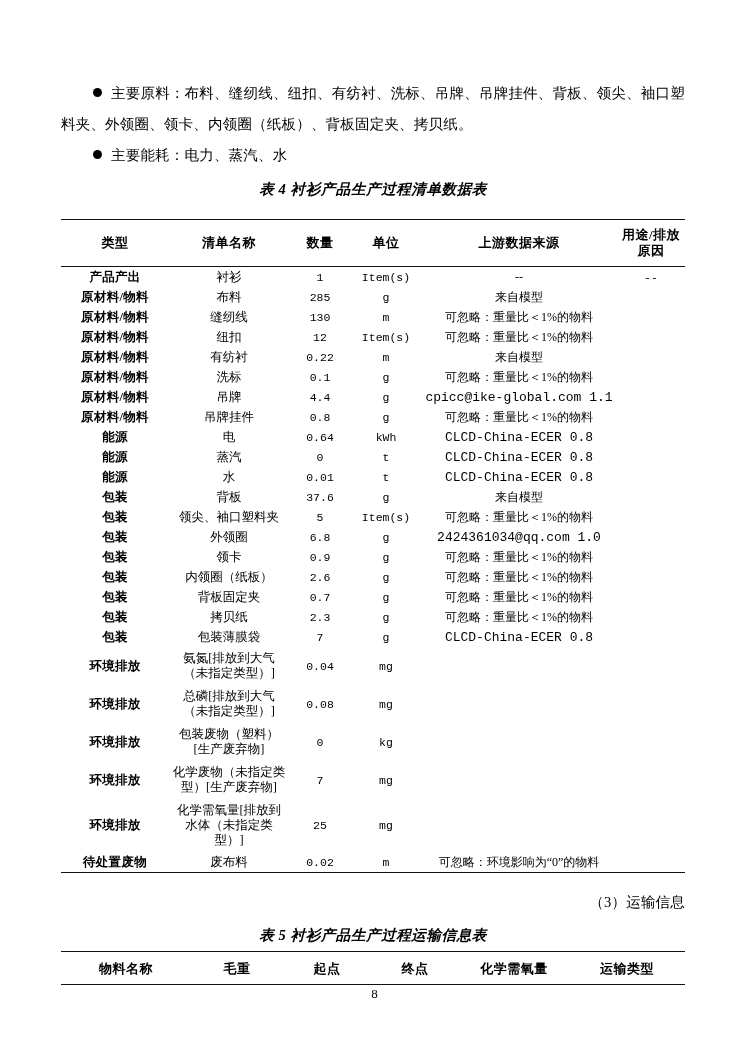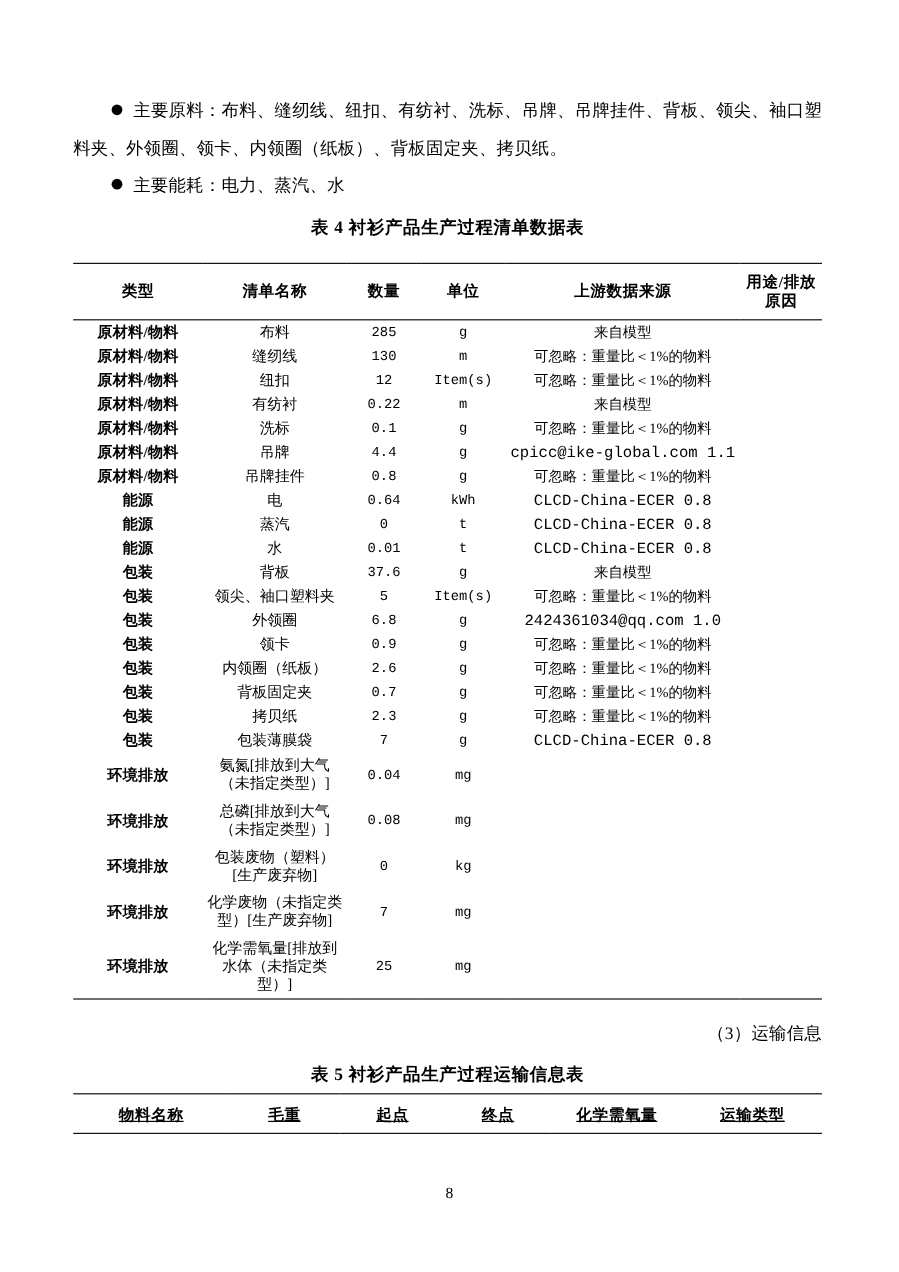--- a/index.html
+++ b/index.html
@@ -50,20 +50,21 @@
     background: #000;
     vertical-align: 1px;
     margin-right: 9px;
   }
 
   
   .table-caption {
     text-align: center;
     font-size: 14.5px;
     font-weight: bold;
+    font-style: italic;
     font-family: "Liberation Serif", "DejaVu Serif", serif;
     letter-spacing: 0.6px;
   }
   .cap-t4 { margin: 9px 0 7px 0; }
   .cap-t5 { margin: 9px 0 6px 0; }
 
   
   table.doc-table {
     border-collapse: collapse;
     width: 624px;
@@ -138,21 +139,20 @@
     letter-spacing: 0.2px;
     text-align: right;
   }
 
   
   table.trans-table {
     border-collapse: collapse;
     width: 624px;
     table-layout: fixed;
     font-size: 13px;
-    text-decoration: underline;
   }
   table.trans-table th {
     font-weight: bold;
     font-size: 13px;
     text-align: center;
     padding: 6px 2px 6px 2px;
     letter-spacing: 0.5px;
   }
   col.t-name { width: 130px; }
   col.t-wt   { width: 92px; }
@@ -211,20 +211,28 @@
             <span>用途/排放</span><br>
             <span>原因</span>
           </th>
         </tr>
         <tr class="rule-top">
           <td class="tbl-rule-inner" colspan="6"></td>
         </tr>
       </thead>
       <tbody id="t4-body">
           <tr>
+            <td class="c-type">产品产出</td>
+            <td class="c-name">衬衫</td>
+            <td class="c-qty">1</td>
+            <td class="c-unit">Item(s)</td>
+            <td class="c-src">--</td>
+            <td class="c-use">--</td>
+          </tr>
+          <tr>
             <td class="c-type">原材料/物料</td>
             <td class="c-name">布料</td>
             <td class="c-qty">285</td>
             <td class="c-unit">g</td>
             <td class="c-src">来自模型</td>
             <td class="c-use"></td>
           </tr>
           <tr>
             <td class="c-type">原材料/物料</td>
             <td class="c-name">缝纫线</td>
@@ -392,20 +400,28 @@
             <td class="c-unit">mg</td>
             <td class="c-src"></td>
             <td class="c-use"></td>
           </tr>
           <tr class="tall">
             <td class="c-type">环境排放</td>
             <td class="c-name">化学需氧量[排放到水体（未指定类型）]</td>
             <td class="c-qty">25</td>
             <td class="c-unit">mg</td>
             <td class="c-src"></td>
+            <td class="c-use"></td>
+          </tr>
+          <tr>
+            <td class="c-type">待处置废物</td>
+            <td class="c-name">废布料</td>
+            <td class="c-qty">0.02</td>
+            <td class="c-unit">m</td>
+            <td class="c-src">可忽略：环境影响为“0”的物料</td>
             <td class="c-use"></td>
           </tr>
         </tbody>
       <tfoot>
         <tr class="rule-bot">
           <td class="tbl-rule-outer" colspan="6"></td>
         </tr>
       </tfoot>
     </table>
 

